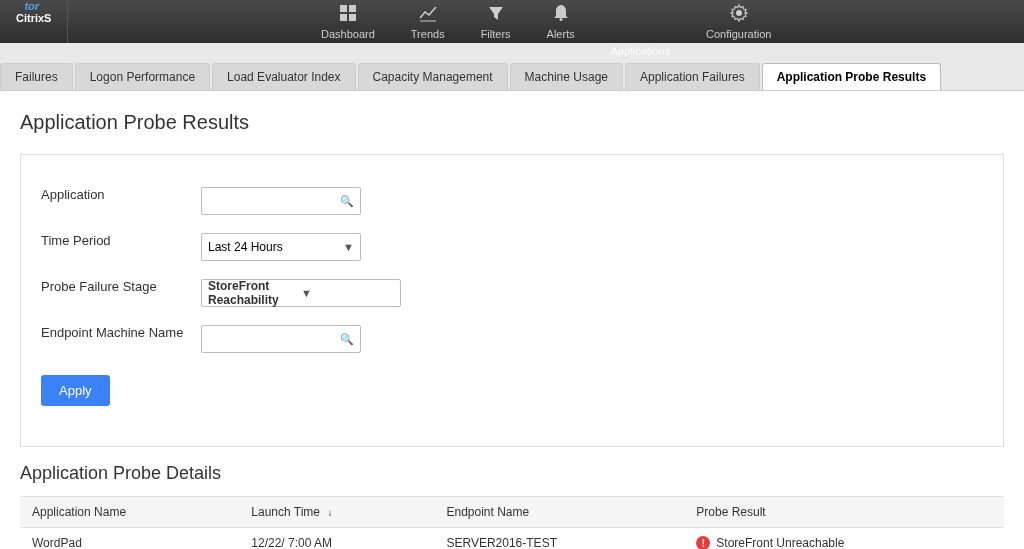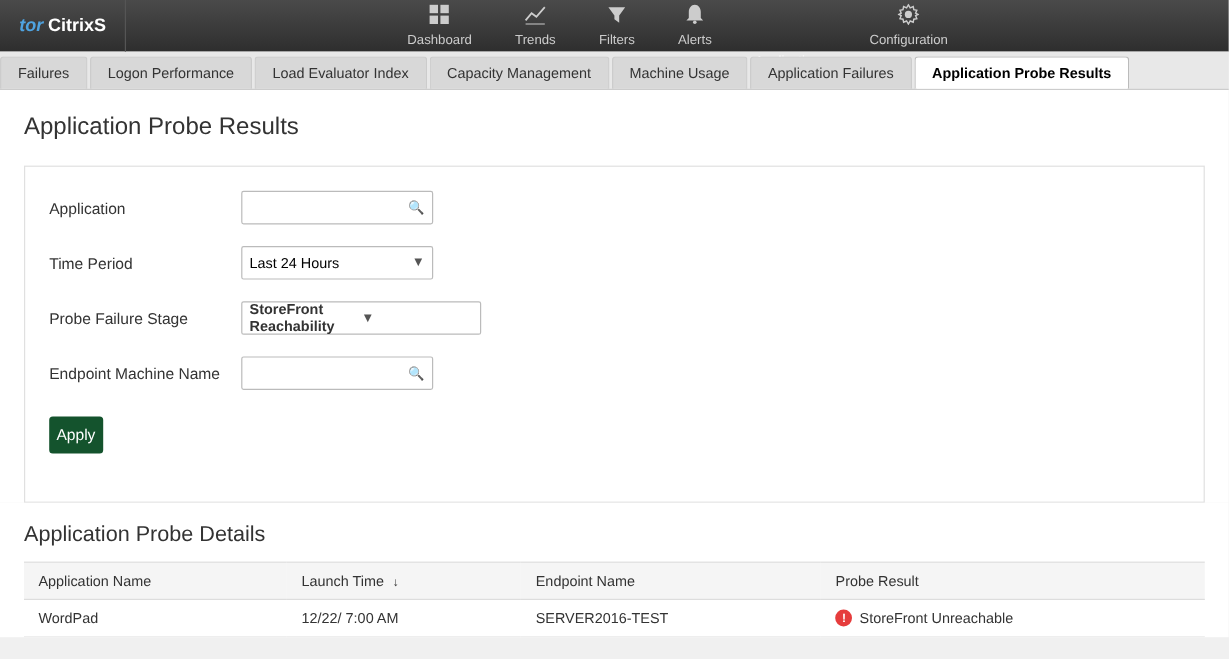--- a/index.html
+++ b/index.html
@@ -10,25 +10,26 @@
       background: linear-gradient(to bottom, #4a4a4a, #2e2e2e);
       height: 43px;
       display: flex;
       align-items: center;
       color: #ccc;
     }
     .top-nav .brand {
       display: flex;
       align-items: center;
       padding: 0 16px;
-      font-size: 15px;
+      font-size: 11px;
       color: #fff;
       font-weight: bold;
       border-right: 1px solid #555;
       height: 100%;
+      flex-direction: column;
     }
     .top-nav .brand .logo-text {
       font-style: italic;
       color: #4fa3e0;
       margin-right: 4px;
     }
     .top-nav .nav-items {
       display: flex;
       align-items: center;
       height: 100%;
@@ -49,21 +50,21 @@
     }
     .nav-item .nav-icon { font-size: 16px; }
     .nav-item.active { color: #fff; gap: 36px; }
 
     
     .tabs-bar {
       background: #e8e8e8;
       border-bottom: 1px solid #ccc;
       display: flex;
       align-items: flex-end;
-      padding-top: 4px;
+      padding-top: 20px;
     }
     .tab-item {
       padding: 6px 14px;
       font-size: 12px;
       color: #333;
       cursor: pointer;
       border: 1px solid #ccc;
       border-bottom: none;
       background: #d8d8d8;
       margin-right: 2px;
@@ -91,22 +92,22 @@
 
     
     .filter-section {
       background: #fff;
       border: 1px solid #e0e0e0;
       padding: 20px 20px;
       margin-bottom: 0;
     }
     .filter-row {
       display: flex;
-      align-items: center;
       margin-bottom: 18px;
+      margin-top: 12px;
     }
     .filter-label {
       width: 160px;
       font-size: 13px;
       color: #333;
       flex-shrink: 0;
     }
     .filter-input {
       display: flex;
       align-items: center;
@@ -162,25 +163,25 @@
       height: 28px;
       width: 200px;
       padding: 0 6px;
       cursor: pointer;
       font-size: 12px;
       font-weight: bold;
     }
     .filter-dropdown-custom span { flex: 1; }
 
     .apply-btn {
-      background: #14532d;
+      background: #3b82f6;
       color: #fff;
       border: none;
       border-radius: 3px;
-      padding: 8px 6px;
+      padding: 8px 18px;
       font-size: 13px;
       cursor: pointer;
       margin-top: 4px;
       margin-bottom: 20px;
     }
 
     
     .details-section {
       background: #fff;
       padding: 16px 20px 0 20px;

